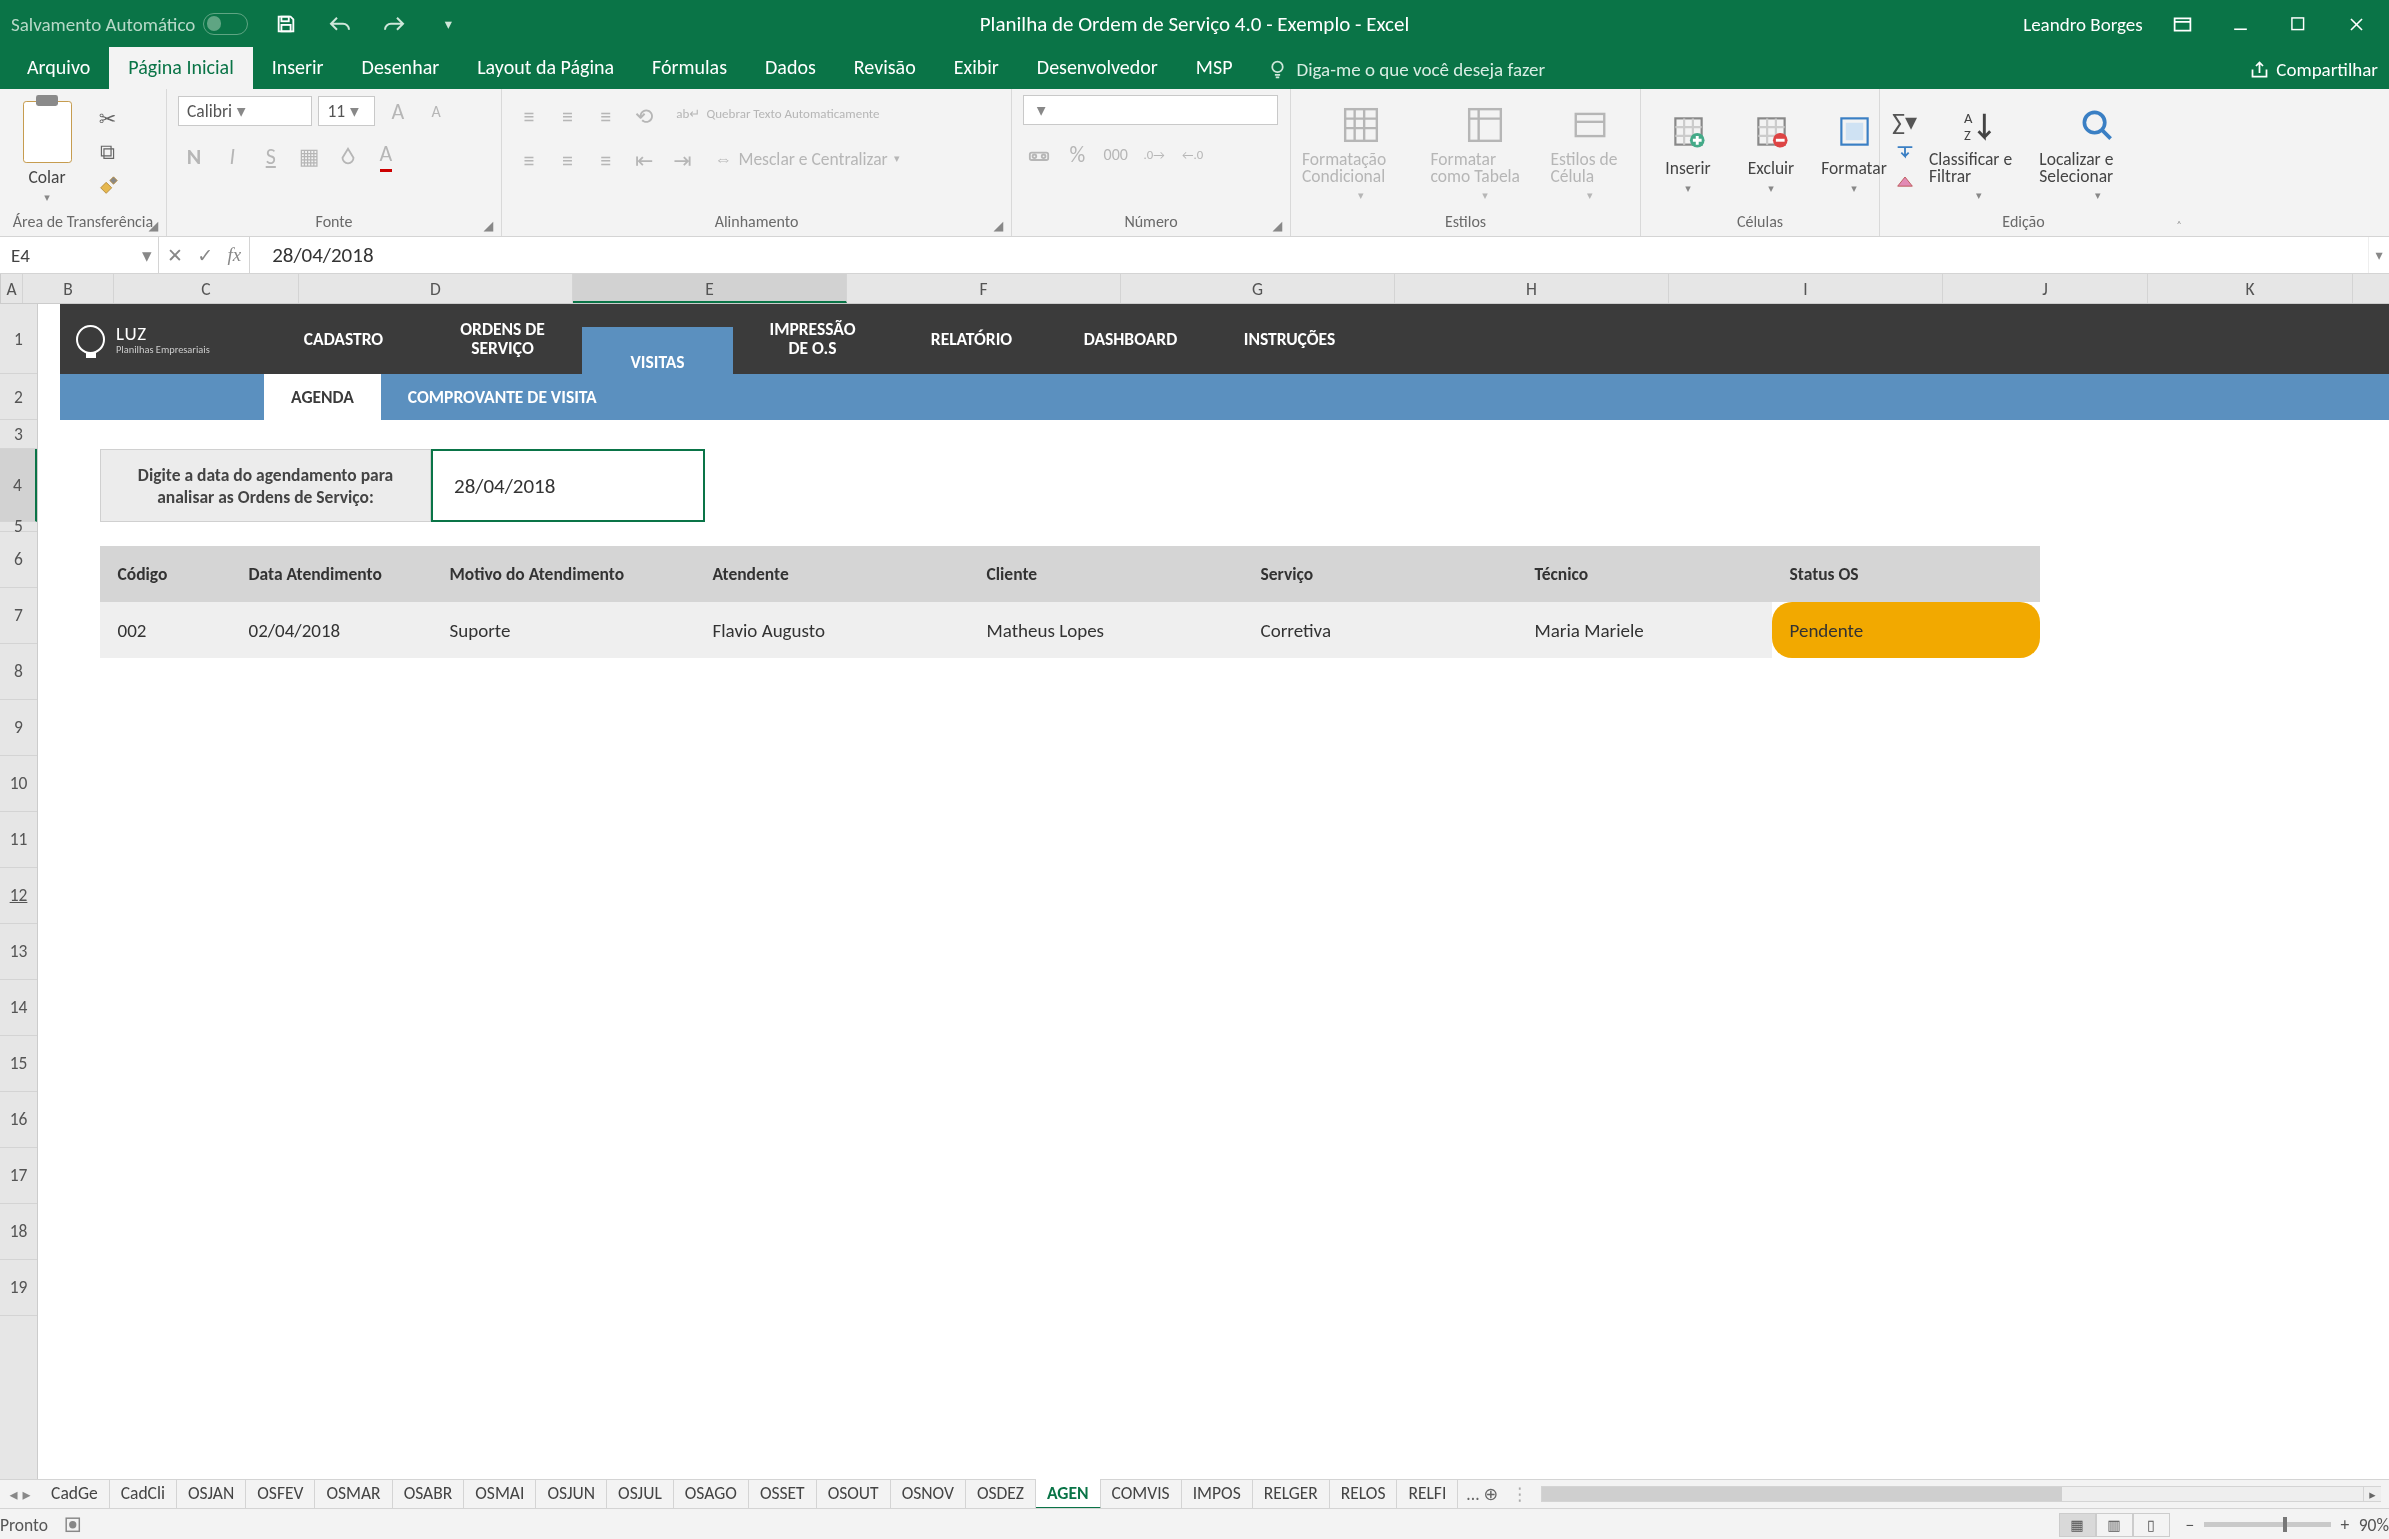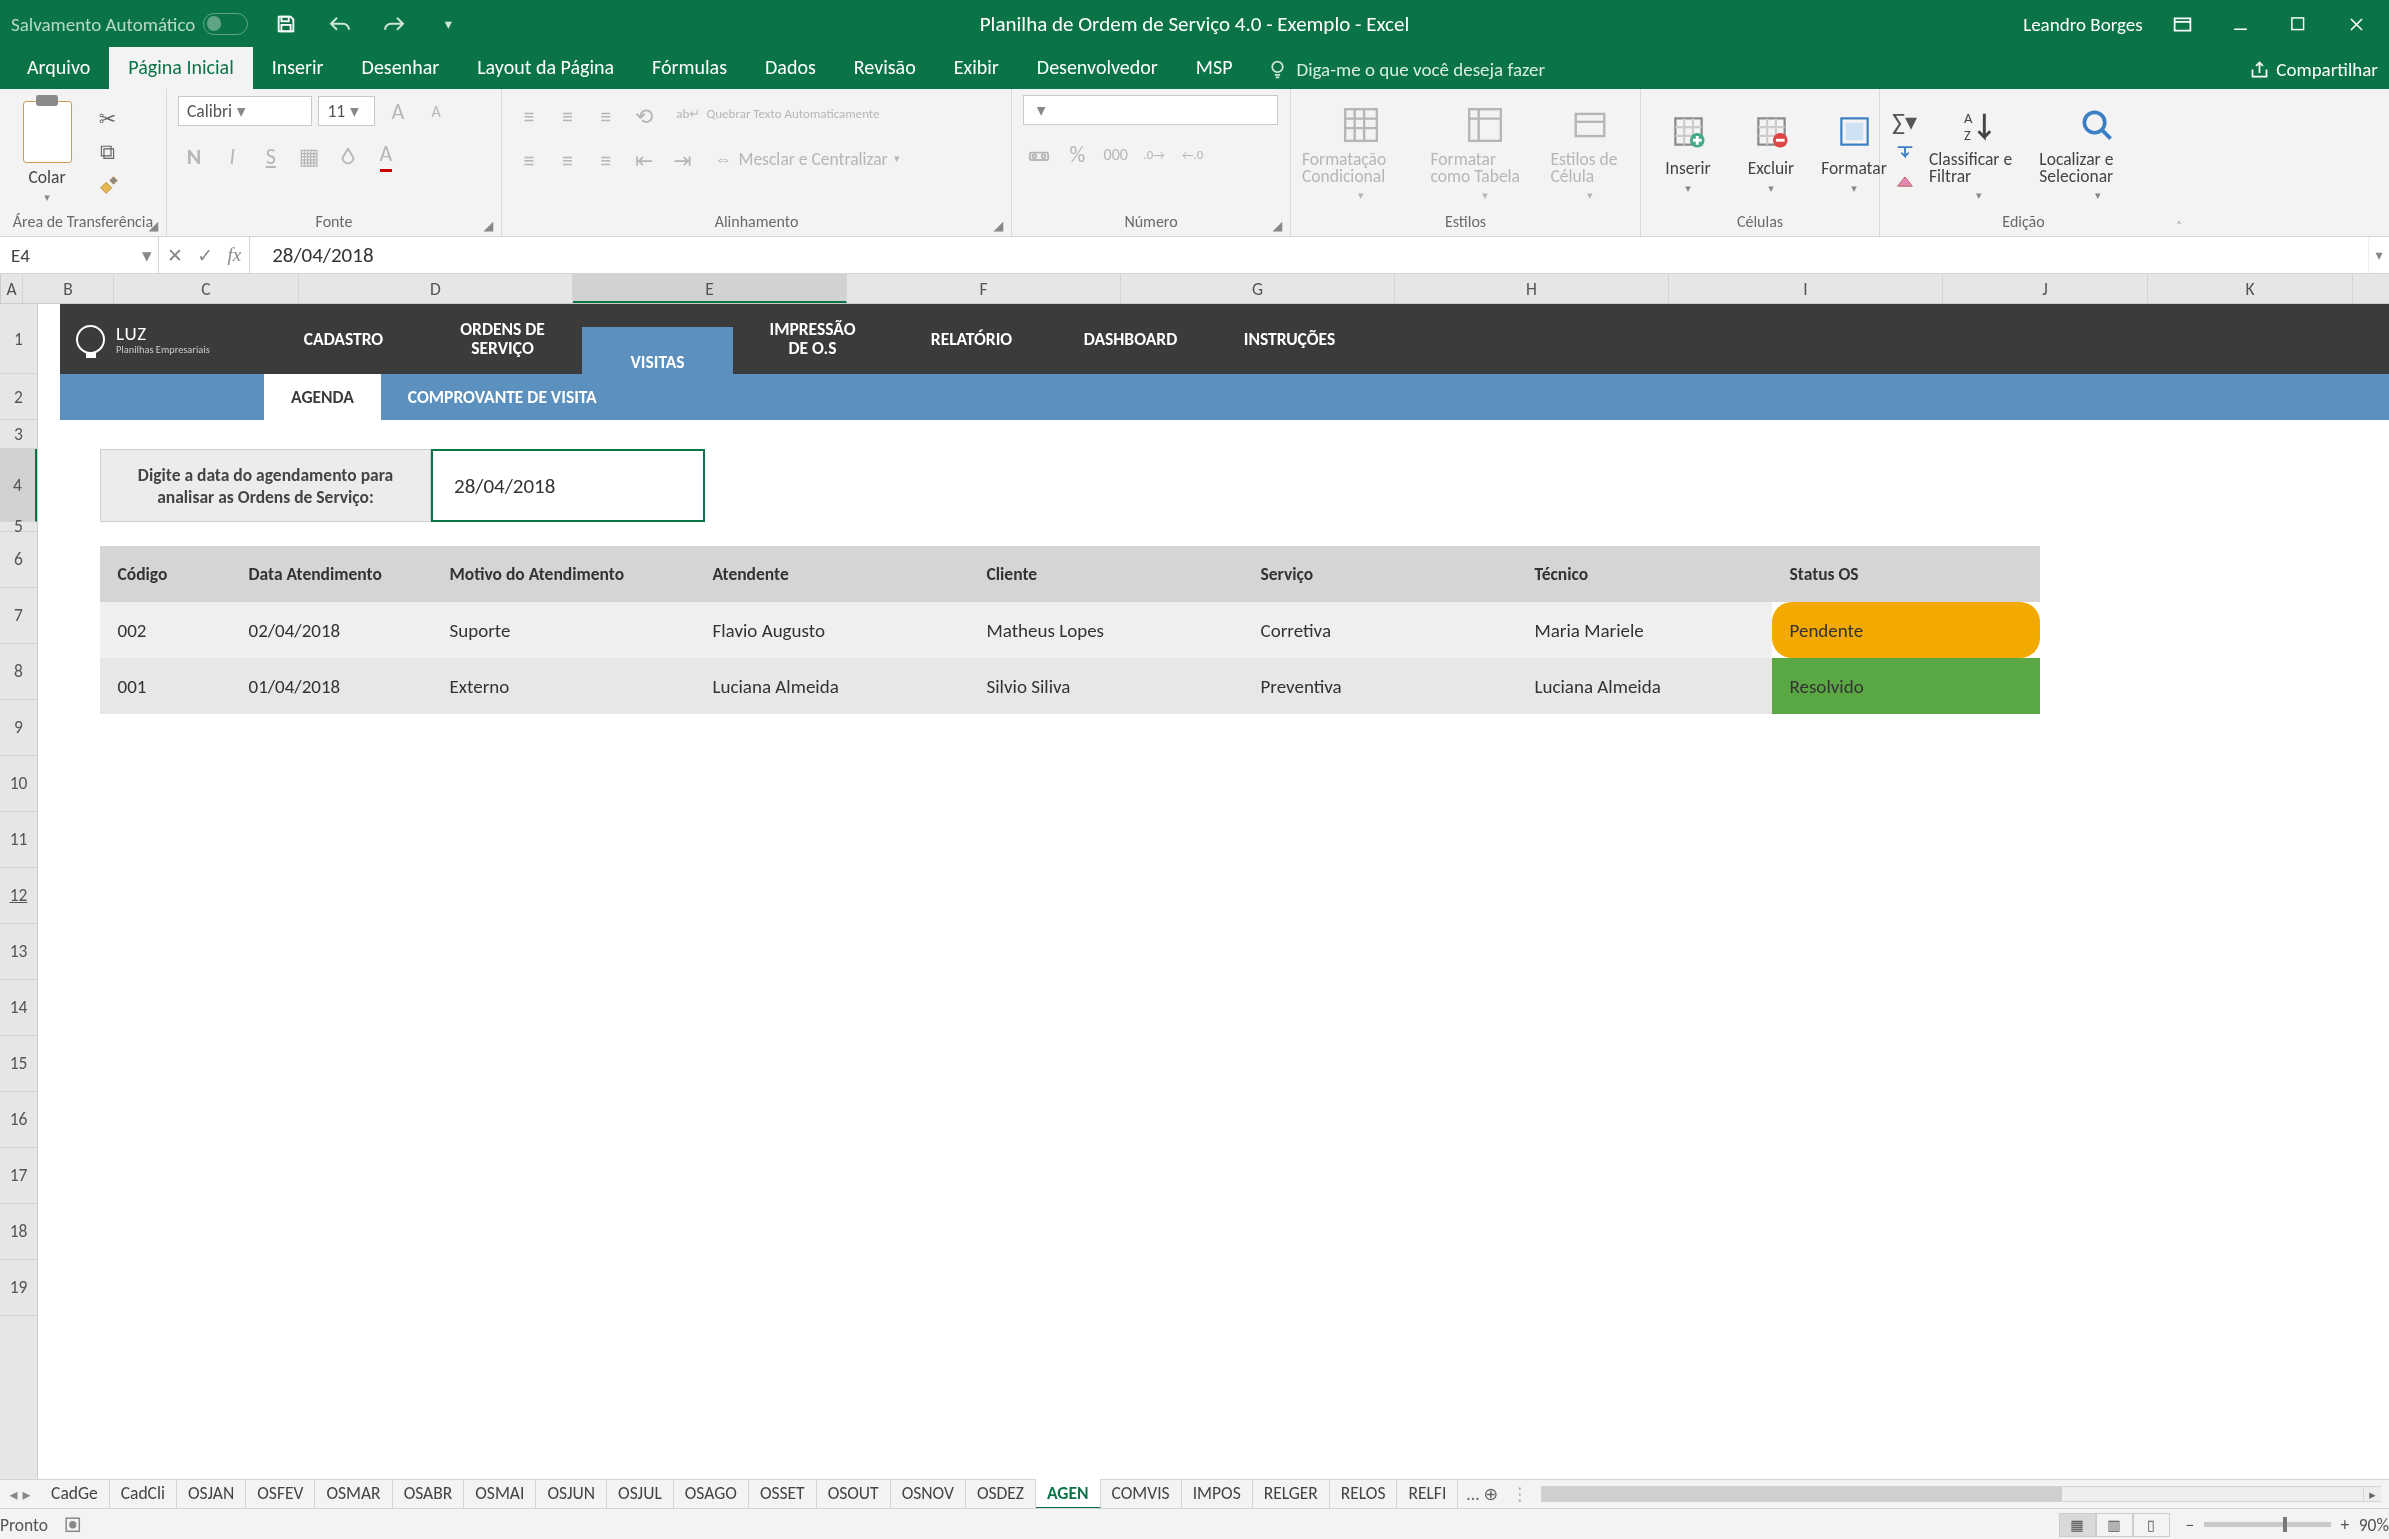--- a/index.html
+++ b/index.html
@@ -568,30 +568,20 @@
             <tr>
               <td>002</td>
               <td>02/04/2018</td>
               <td>Suporte</td>
               <td>Flavio Augusto</td>
               <td>Matheus Lopes</td>
               <td>Corretiva</td>
               <td>Maria Mariele</td>
               <td class="status-cell st-pend">Pendente</td>
             </tr>
-            <tr class="r2">
-              <td>001</td>
-              <td>01/04/2018</td>
-              <td>Externo</td>
-              <td>Luciana Almeida</td>
-              <td>Silvio Siliva</td>
-              <td>Preventiva</td>
-              <td>Luciana Almeida</td>
-              <td class="status-cell st-res">Resolvido</td>
-            </tr>
           </tbody>
         </table>
       </div>
 
     </div>
   </div>
 </div>
 
 <div class="tabs-bar">
   <div class="tab-nav">

